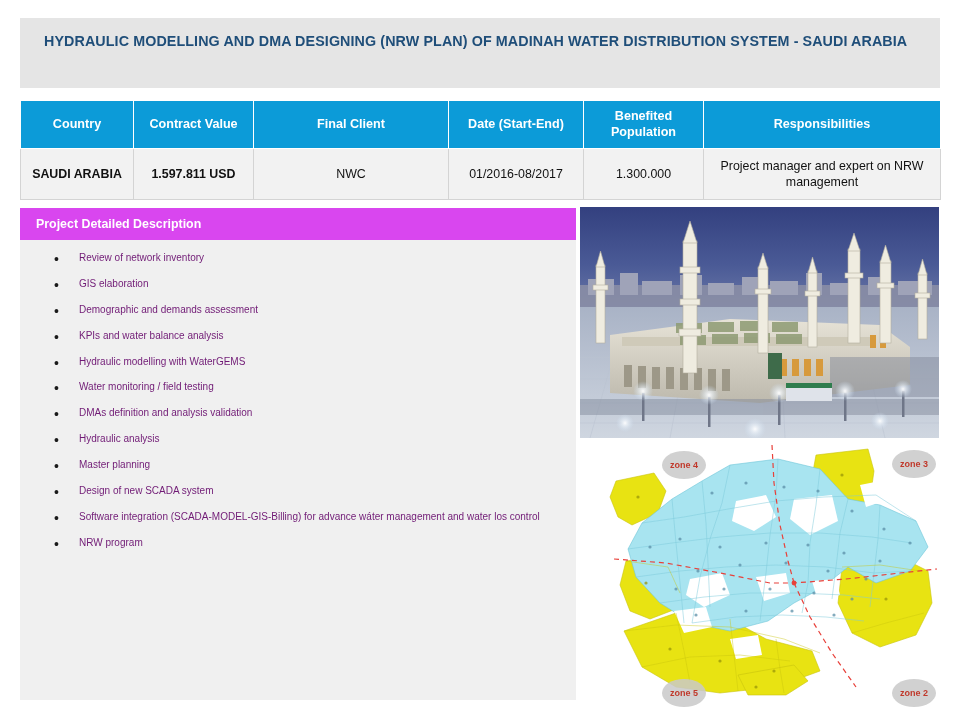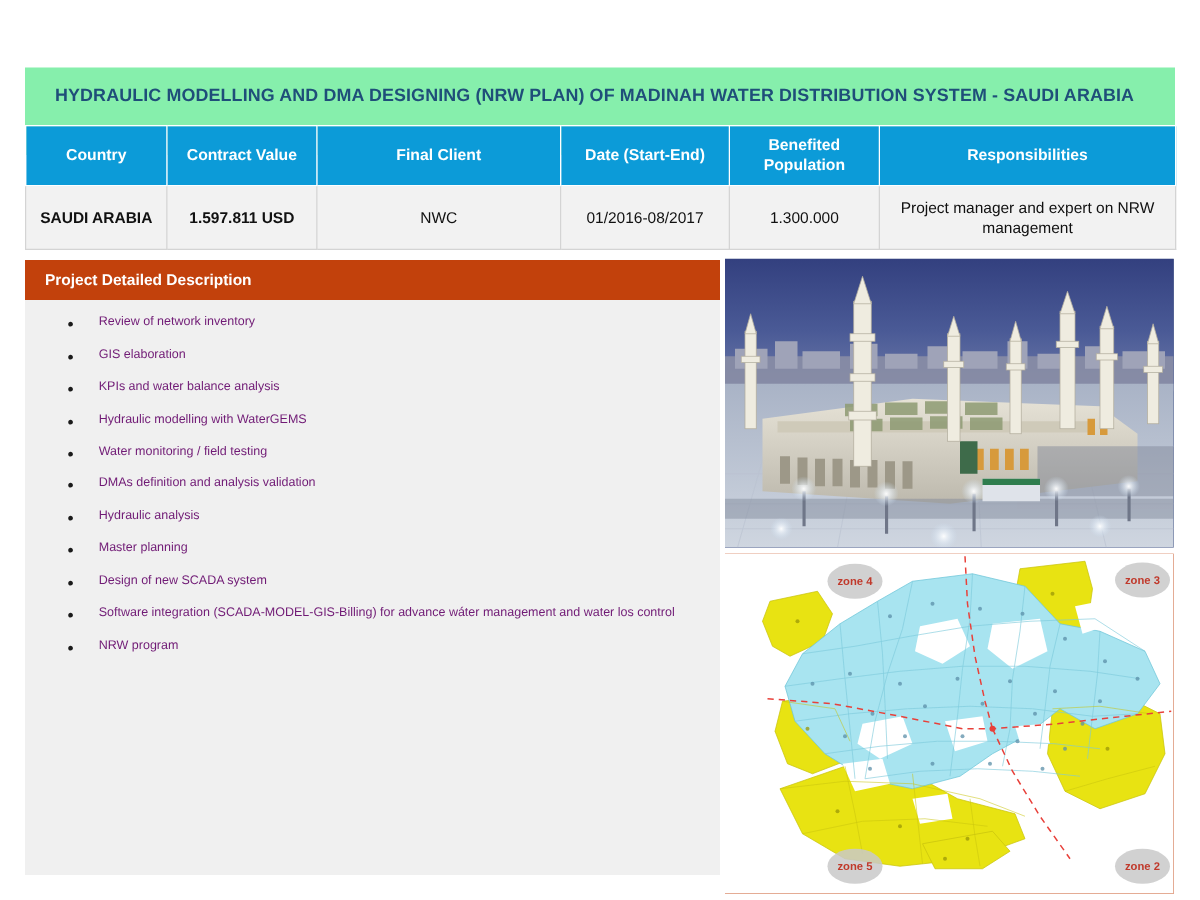--- a/index.html
+++ b/index.html
@@ -16,24 +16,23 @@
     -webkit-font-smoothing: antialiased;
   }
 
   
   #title-banner {
     position: absolute;
     left: 20px;
     top: 18px;
     width: 920px;
     height: 70px;
-    background: #86efac;
+    background: #e5e5e5;
     box-sizing: border-box;
     padding: 12px 22px 0 24px;
-    margin-top: 36px;
   }
   #title-text {
     font-size: 14.3px;
     font-weight: bold;
     color: #1f4e79;
     line-height: 1.55;
     letter-spacing: 0.1px;
     text-transform: uppercase;
   }
 
@@ -77,21 +76,21 @@
     position: absolute;
     left: 20px;
     top: 208px;
     width: 556px;
     height: 492px;
     background: #f0f0f0;
     box-sizing: border-box;
   }
   #desc-header {
     height: 32px;
-    background: #c2410c;
+    background: #d946ef;
     color: #ffffff;
     font-size: 12.4px;
     font-weight: bold;
     display: flex;
     align-items: center;
     padding-left: 16px;
     box-sizing: border-box;
   }
   #desc-list {
     list-style: none;
@@ -186,20 +185,21 @@
       <td>Project manager and expert on NRW management</td>
     </tr>
   </tbody>
 </table>
 
 <div id="desc-panel">
   <div id="desc-header">Project Detailed Description</div>
   <ul id="desc-list">
       <li>Review of network inventory</li>
       <li>GIS elaboration</li>
+      <li>Demographic and demands assessment</li>
       <li>KPIs and water balance analysis</li>
       <li>Hydraulic modelling with WaterGEMS</li>
       <li>Water monitoring / field testing</li>
       <li>DMAs definition and analysis validation</li>
       <li>Hydraulic analysis</li>
       <li>Master planning</li>
       <li>Design of new SCADA system</li>
       <li class="justified">Software integration (SCADA-MODEL-GIS-Billing) for advance wáter management and water los control</li>
       <li>NRW program</li>
     </ul>

